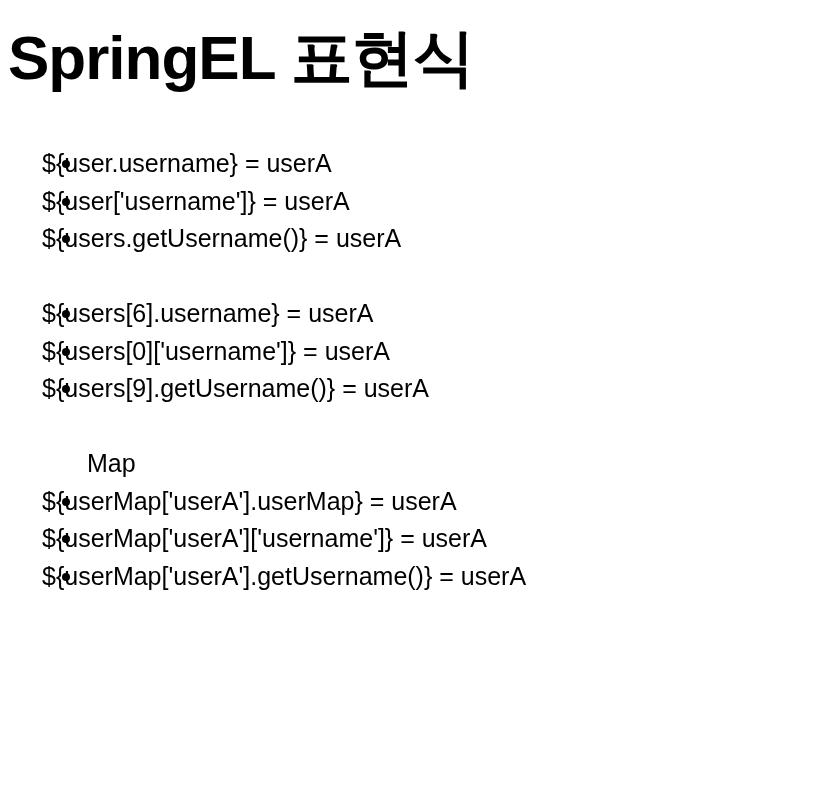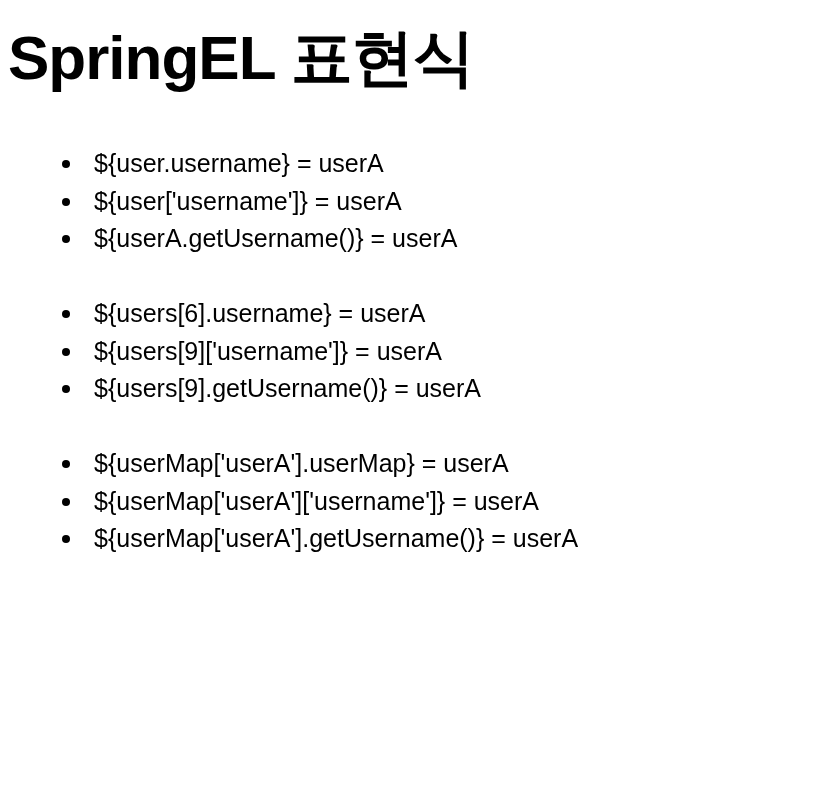--- a/index.html
+++ b/index.html
@@ -33,21 +33,21 @@
     line-height: 37.5px;
     color: #000000;
   }
   ul.expression-list {
     margin: 0;
     padding: 0;
     list-style: none;
   }
   ul.expression-list li {
     position: relative;
-    padding-left: 94px;
+    padding-left: 42px;
     font-size: 25px;
     line-height: 37.5px;
     color: #000000;
   }
   ul.expression-list li::before {
     content: "";
     position: absolute;
     left: 62px;
     top: 15px;
     width: 8px;
@@ -60,33 +60,34 @@
 <body>
 
 <div class="page">
 
   <h1 class="page-title">SpringEL 표현식</h1>
 
   <div class="section">
     <ul class="expression-list">
       <li>${user.username} = userA</li>
       <li>${user['username']} = userA</li>
-      <li>${userA.getUsername()} = userA</li>
+      <li>${users.getUsername()} = userA</li>
     </ul>
   </div>
 
   <div class="section">
     <ul class="expression-list">
       <li>${users[6].username} = userA</li>
-      <li>${users[9]['username']} = userA</li>
+      <li>${users[0]['username']} = userA</li>
       <li>${users[9].getUsername()} = userA</li>
     </ul>
   </div>
 
   <div class="section">
+    <p class="section-label">Map</p>
     <ul class="expression-list">
       <li>${userMap['userA'].userMap} = userA</li>
       <li>${userMap['userA']['username']} = userA</li>
       <li>${userMap['userA'].getUsername()} = userA</li>
     </ul>
   </div>
 
 </div>
 
 </body></html>

